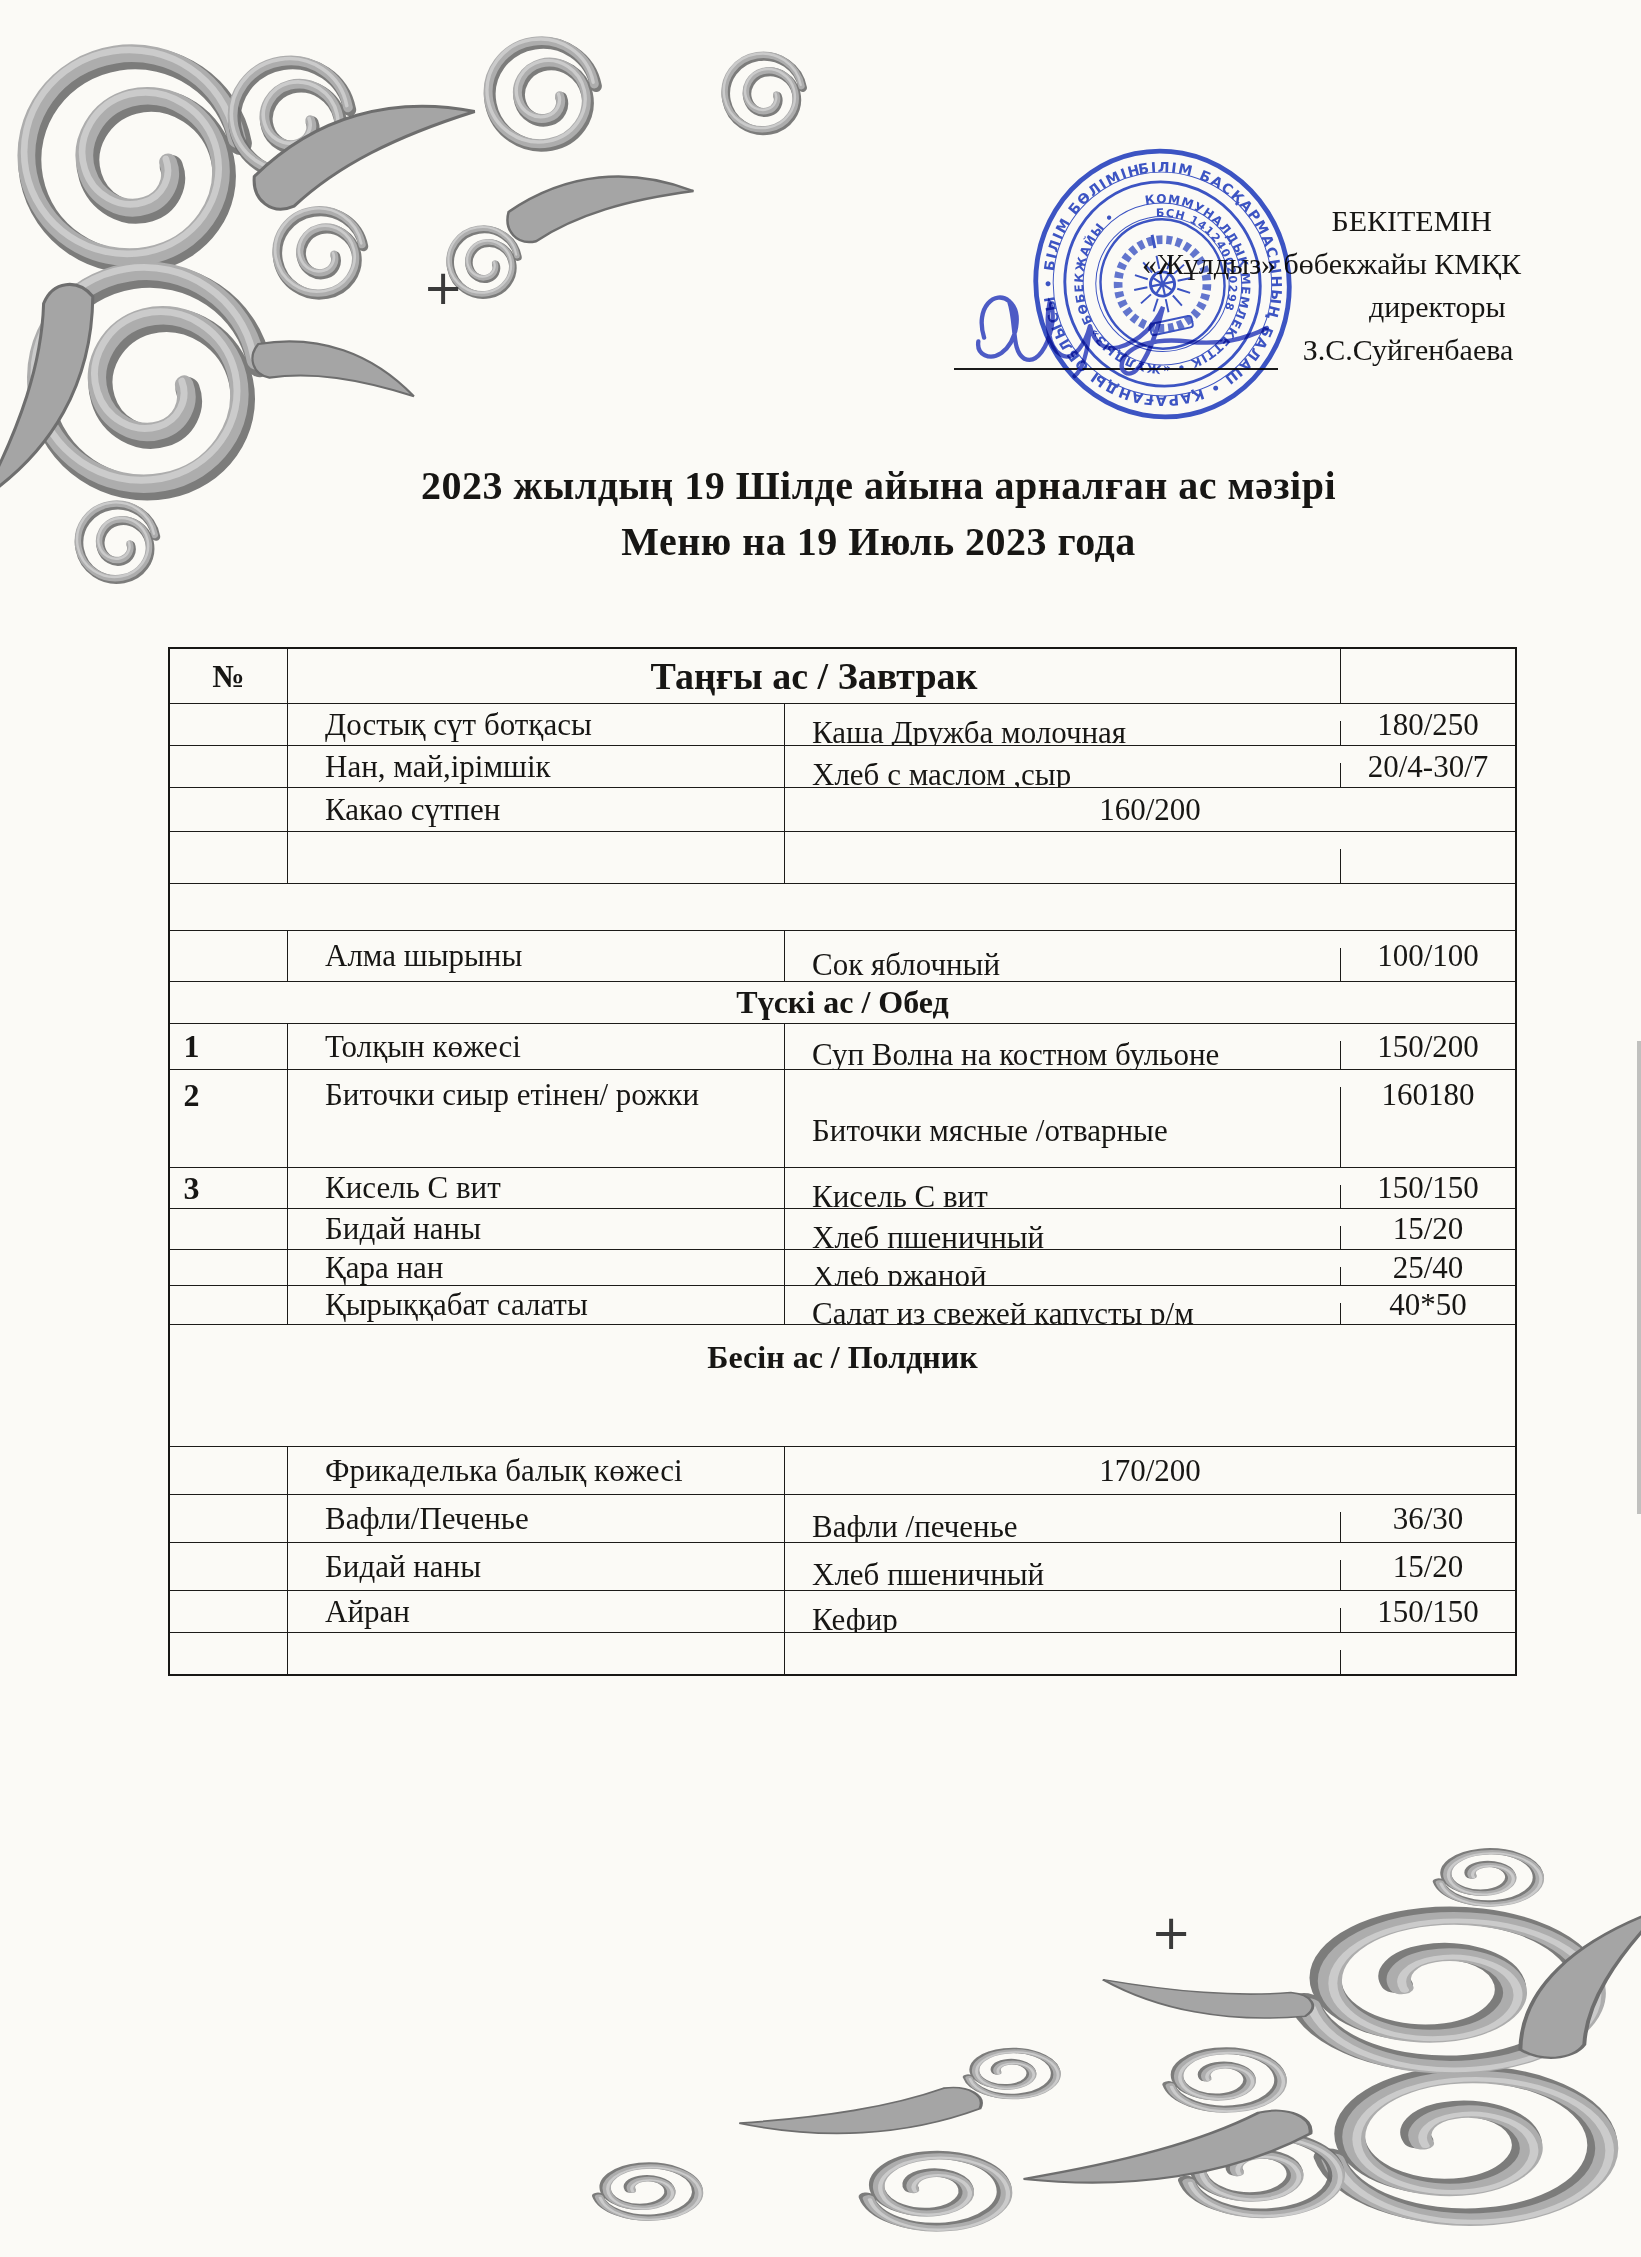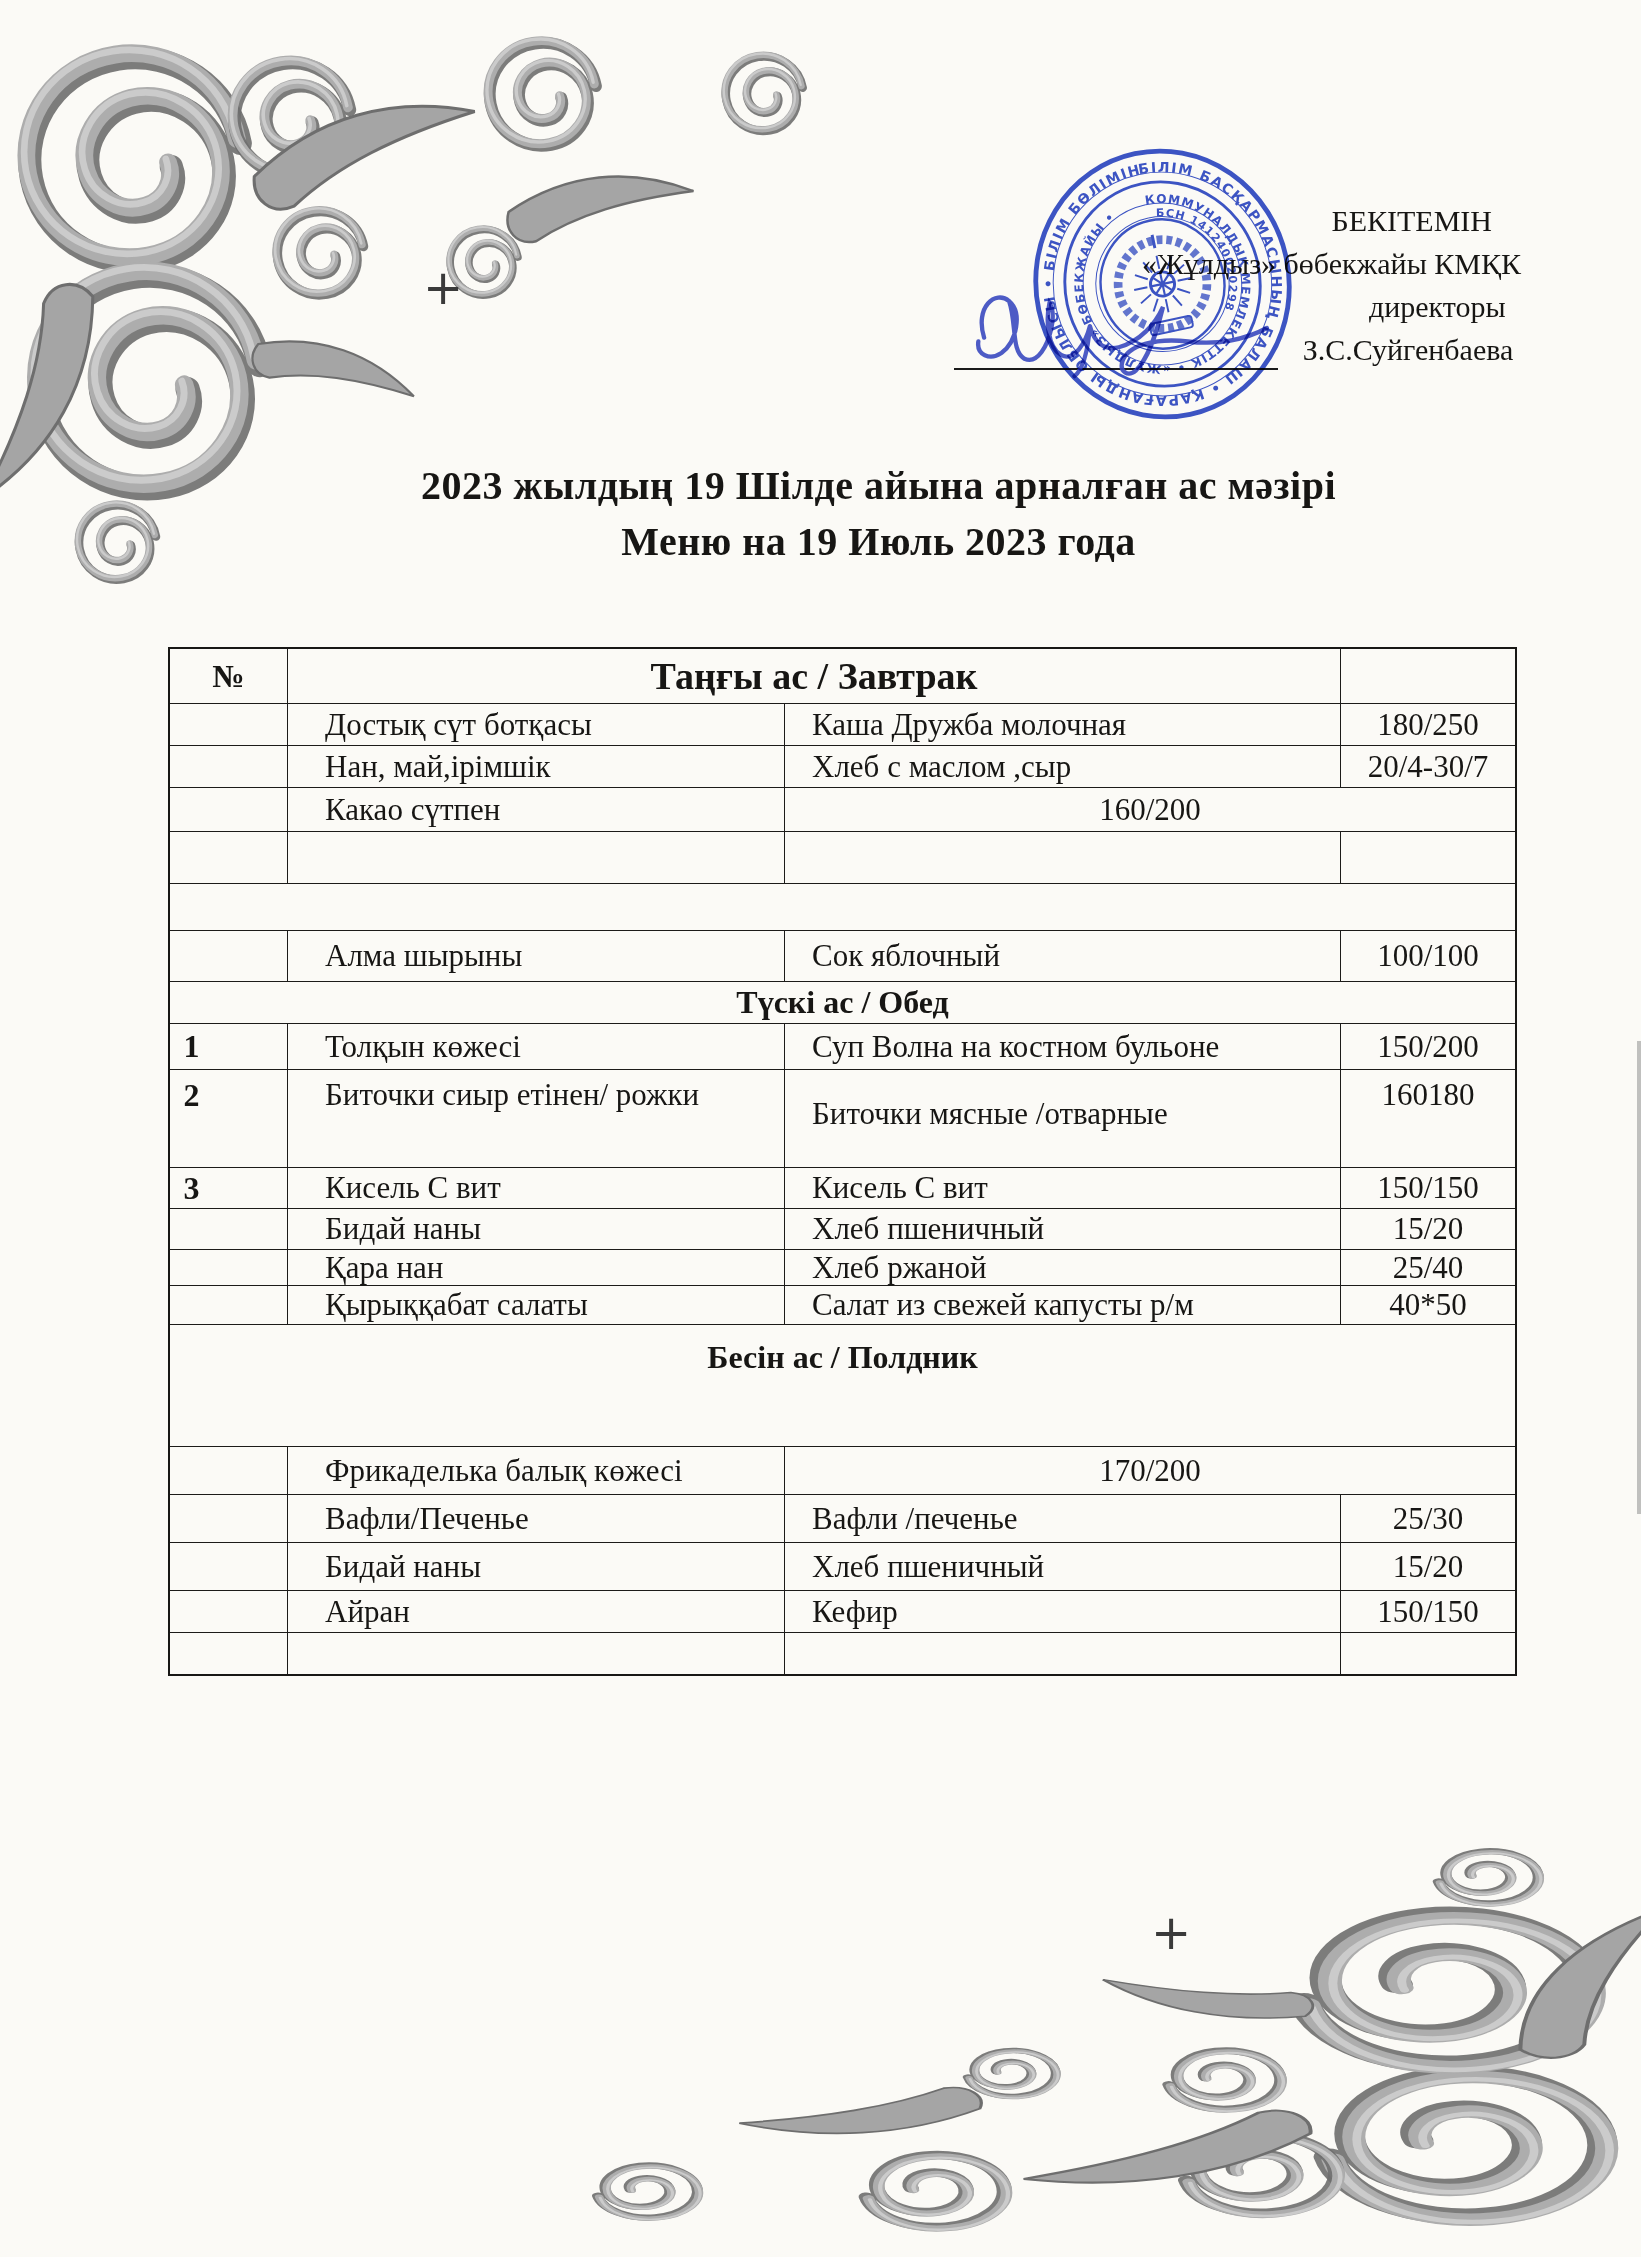--- a/index.html
+++ b/index.html
@@ -31,21 +31,21 @@
   #menu-table{
     left:168px;top:647px;width:1349px;z-index:3;
     border:2.4px solid #181715;box-sizing:border-box;
     font-size:31px;
   }
   .tr{display:flex;border-bottom:1.9px solid #1c1b19;box-sizing:border-box;}
   .tr:last-child{border-bottom:none;}
   .td{box-sizing:border-box;display:flex;align-items:center;overflow:hidden;}
   .td-num{width:118px;border-right:1.9px solid #1c1b19;padding-left:13.5px;font-weight:bold;font-size:32px;}
   .td-kz{width:497px;border-right:1.9px solid #1c1b19;padding-left:37px;}
-  .td-ru{width:556px;border-right:1.9px solid #1c1b19;padding-left:27px;}
+  .td-ru{width:556px;border-right:1.9px solid #1c1b19;padding-left:27px;margin-top:17px;}
   .td-portion{flex:1;justify-content:center;}
   .td-merged{width:1053px;border-right:1.9px solid #1c1b19;justify-content:center;font-weight:bold;font-size:38px;}
   .td-full{width:100%;justify-content:center;font-weight:bold;font-size:32px;}
   .tr-section-tall{align-items:flex-start;}
   .tr-section-tall .td-full{align-items:flex-start;padding-top:13.5px;}
   .tr-2line .td{align-items:flex-start;padding-top:6.8px;}
   .tr-2line .td-ru{padding-right:135px;line-height:74px;}
   .tr-2line .td-portion{padding-top:6.8px;}
   
   #scan-edge{right:0;top:1041px;width:3.9px;height:473px;background:#8f8f8f;opacity:.55;z-index:1;}
@@ -233,21 +233,21 @@
   <div class="tr" style="height:48px">
     <div class="td td-num"></div>
     <div class="td td-kz">Фрикаделька балық көжесі</div>
     <div class="td td-portion">170/200</div>
   </div>
 
   <div class="tr" style="height:48px">
     <div class="td td-num"></div>
     <div class="td td-kz">Вафли/Печенье</div>
     <div class="td td-ru">Вафли /печенье</div>
-    <div class="td td-portion">25/30</div>
+    <div class="td td-portion">36/30</div>
   </div>
 
   <div class="tr" style="height:48px">
     <div class="td td-num"></div>
     <div class="td td-kz">Бидай наны</div>
     <div class="td td-ru">Хлеб пшеничный</div>
     <div class="td td-portion">15/20</div>
   </div>
 
   <div class="tr" style="height:42px">

